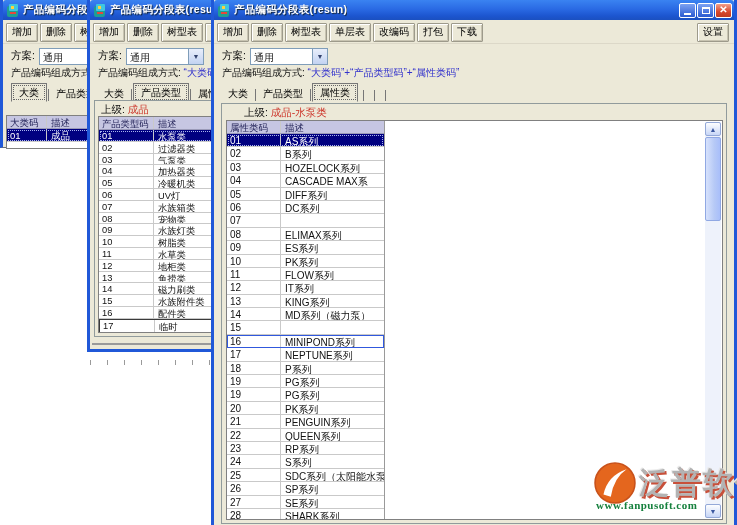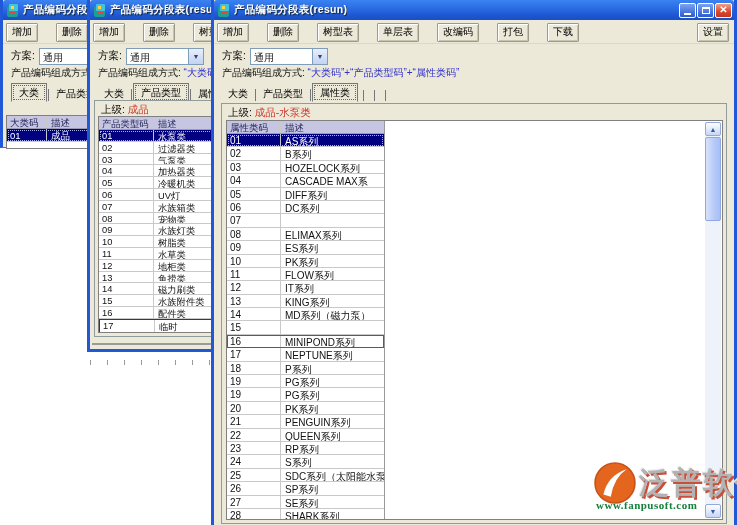--- a/index.html
+++ b/index.html
@@ -18,21 +18,21 @@
   .win-controls{margin-left:auto;display:flex;}
   .wbtn{width:17px;height:15px;margin-left:1px;border:1px solid #fff;border-radius:2px;
     display:flex;align-items:center;justify-content:center;padding:0;cursor:default;}
   .wbtn.minb,.wbtn.maxb{background:linear-gradient(#7da2f2,#2a5ad0);}
   .wbtn.closeb{background:linear-gradient(#f2a08a,#d9472b 60%,#c03a20);color:#fff;font-size:10px;font-weight:bold;line-height:1;}
   .min-glyph{display:block;width:7px;height:2px;background:#fff;margin-top:7px;}
   .max-glyph{display:block;width:8px;height:7px;border:1px solid #fff;border-top-width:2px;}
 
   .toolbar{height:24px;display:flex;align-items:center;padding:2px 3px 1px;border-bottom:1px solid #dcd8c8;}
   .tb-group{display:flex;align-items:center;}
-  .tb-btn{height:19px;margin-right:18px;padding:0 5px;font-size:10px;font-family:inherit;
+  .tb-btn{height:19px;margin-right:2px;padding:0 5px;font-size:10px;font-family:inherit;
     background:#ece9d8;border:1px solid #9d9a8b;border-radius:1px;
     box-shadow:inset 1px 1px 0 #fff, inset -1px -1px 0 #c8c4b2;white-space:nowrap;cursor:default;}
   .tb-btn.settings{margin:0 2px 0 auto;}
 
   .scheme-row{height:20px;display:flex;align-items:center;padding-left:8px;margin-top:2px;font-size:10.5px;color:#111;}
   .combo{display:inline-flex;width:78px;height:17px;margin-left:4px;background:#fff;
     border:1px solid #7f9db9;align-items:stretch;}
   .combo-text{flex:1;font-size:10px;padding:2px 0 0 3px;overflow:hidden;white-space:nowrap;}
   .combo-btn{width:15px;background:linear-gradient(#e8eefb,#c3d3f2);border-left:1px solid #7f9db9;
     color:#33426e;font-size:7px;line-height:15px;text-align:center;}
@@ -73,21 +73,21 @@
   #win-mid{left:87px;top:0;width:212px;height:352px;z-index:2;border-bottom:3px solid #2058d8;}
   #win-mid .panel{top:100px;left:4px;right:4px;bottom:12px;}
   #win-mid .gridbox{top:15px;left:3px;right:3px;bottom:3px;--c1:55px;}
   #win-mid .ghead{height:13px;font-size:9.3px;}
   #win-mid .grow{height:11.8px;font-size:9.3px;}
   #win-mid .grow.boxed{height:14px;}
   .mid-foot{position:absolute;left:2px;right:2px;bottom:4px;height:2px;background:#9a9a9a;}
 
   
   #win-front{left:211px;top:0;width:526px;height:560px;z-index:3;}
-  #win-front .panel{top:103px;left:7px;right:7px;bottom:36px;}
+  #win-front .panel{top:103px;left:7px;right:7px;bottom:36px;padding-left:16px;}
   #win-front .gridbox{top:16px;left:4px;right:3px;bottom:3px;}
   #win-front .grid{width:158px;border-right:1px solid #9a9a9a;min-height:100%;--c1:54px;}
 
   
   .sb{position:absolute;top:1px;right:1px;bottom:1px;width:16px;background:#eef2fb;}
   .sb-btn{position:absolute;left:0;width:16px;height:14px;text-align:center;font-size:7px;line-height:13px;
     color:#3a57a0;background:linear-gradient(#fdfeff,#c7d6f7);border:1px solid #94a9d8;border-radius:2px;}
   .sb-up{top:0;}
   .sb-down{bottom:0;}
   .sb-thumb{position:absolute;left:0;top:15px;width:16px;height:84px;border-radius:2px;

